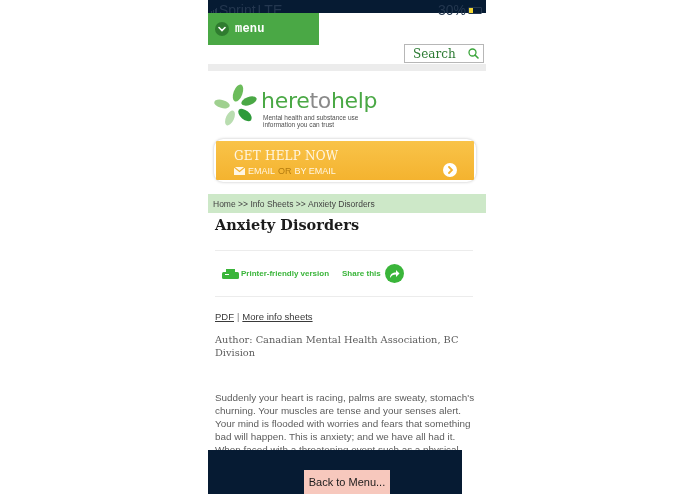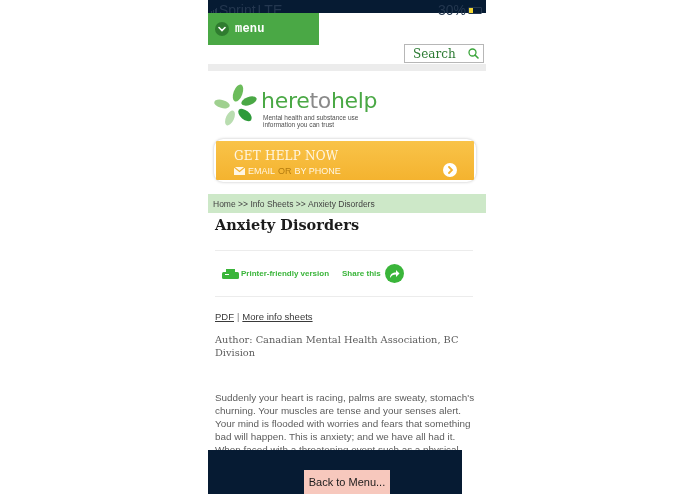--- a/index.html
+++ b/index.html
@@ -124,21 +124,21 @@
   <div class="help-wrap">
     <div class="help-btn">
       <div class="title">GET HELP NOW</div>
       <div class="sub">
         <svg width="11" height="8" viewBox="0 0 11 8">
             <rect x="0" y="0" width="11" height="8" fill="#fff6e3"></rect>
             <path d="M0 0 L5.5 4.5 L11 0" stroke="#f4b32f" stroke-width="1.2" fill="none"></path>
           </svg>
         <span>EMAIL</span>
         <span class="or">OR</span>
-        <span>BY PHONE</span>
+        <span>BY EMAIL</span>
       </div>
       <div class="go">
         <svg width="7" height="8" viewBox="0 0 7 8">
             <path d="M2 1 L5 4 L2 7" stroke="#f4b32f" stroke-width="1.8" fill="none" stroke-linecap="round"></path>
           </svg>
       </div>
     </div>
   </div>
 
   <div class="breadcrumb">

